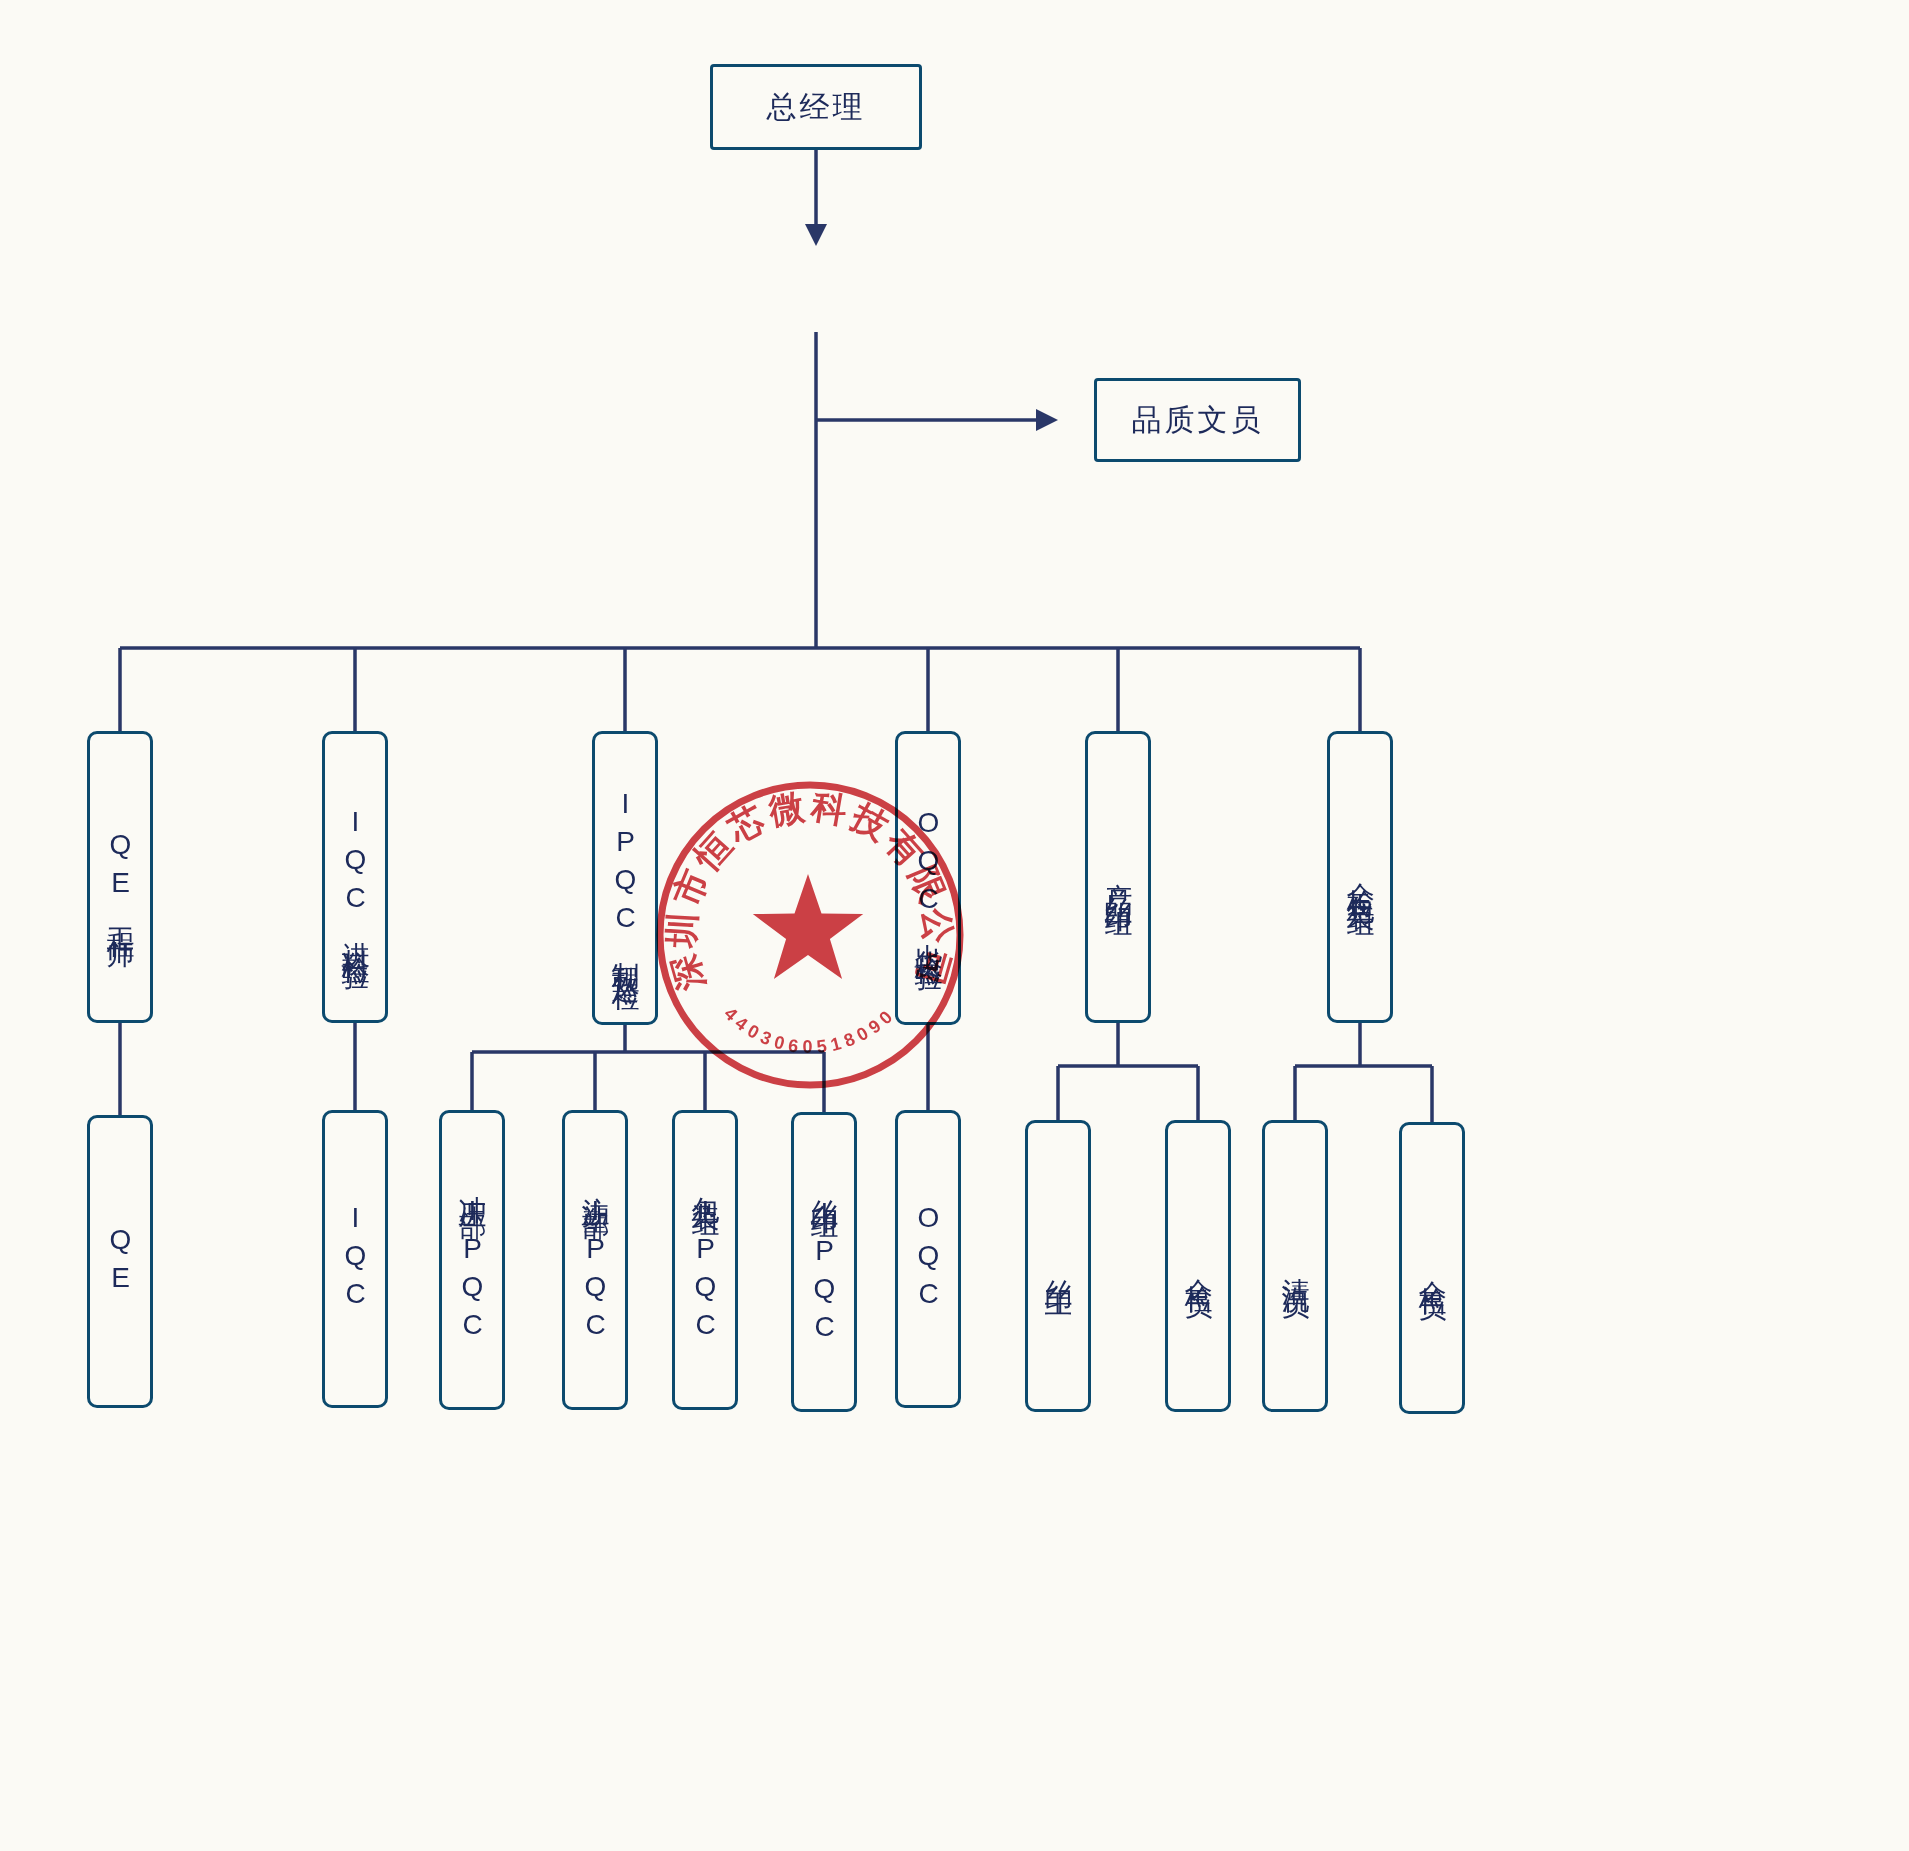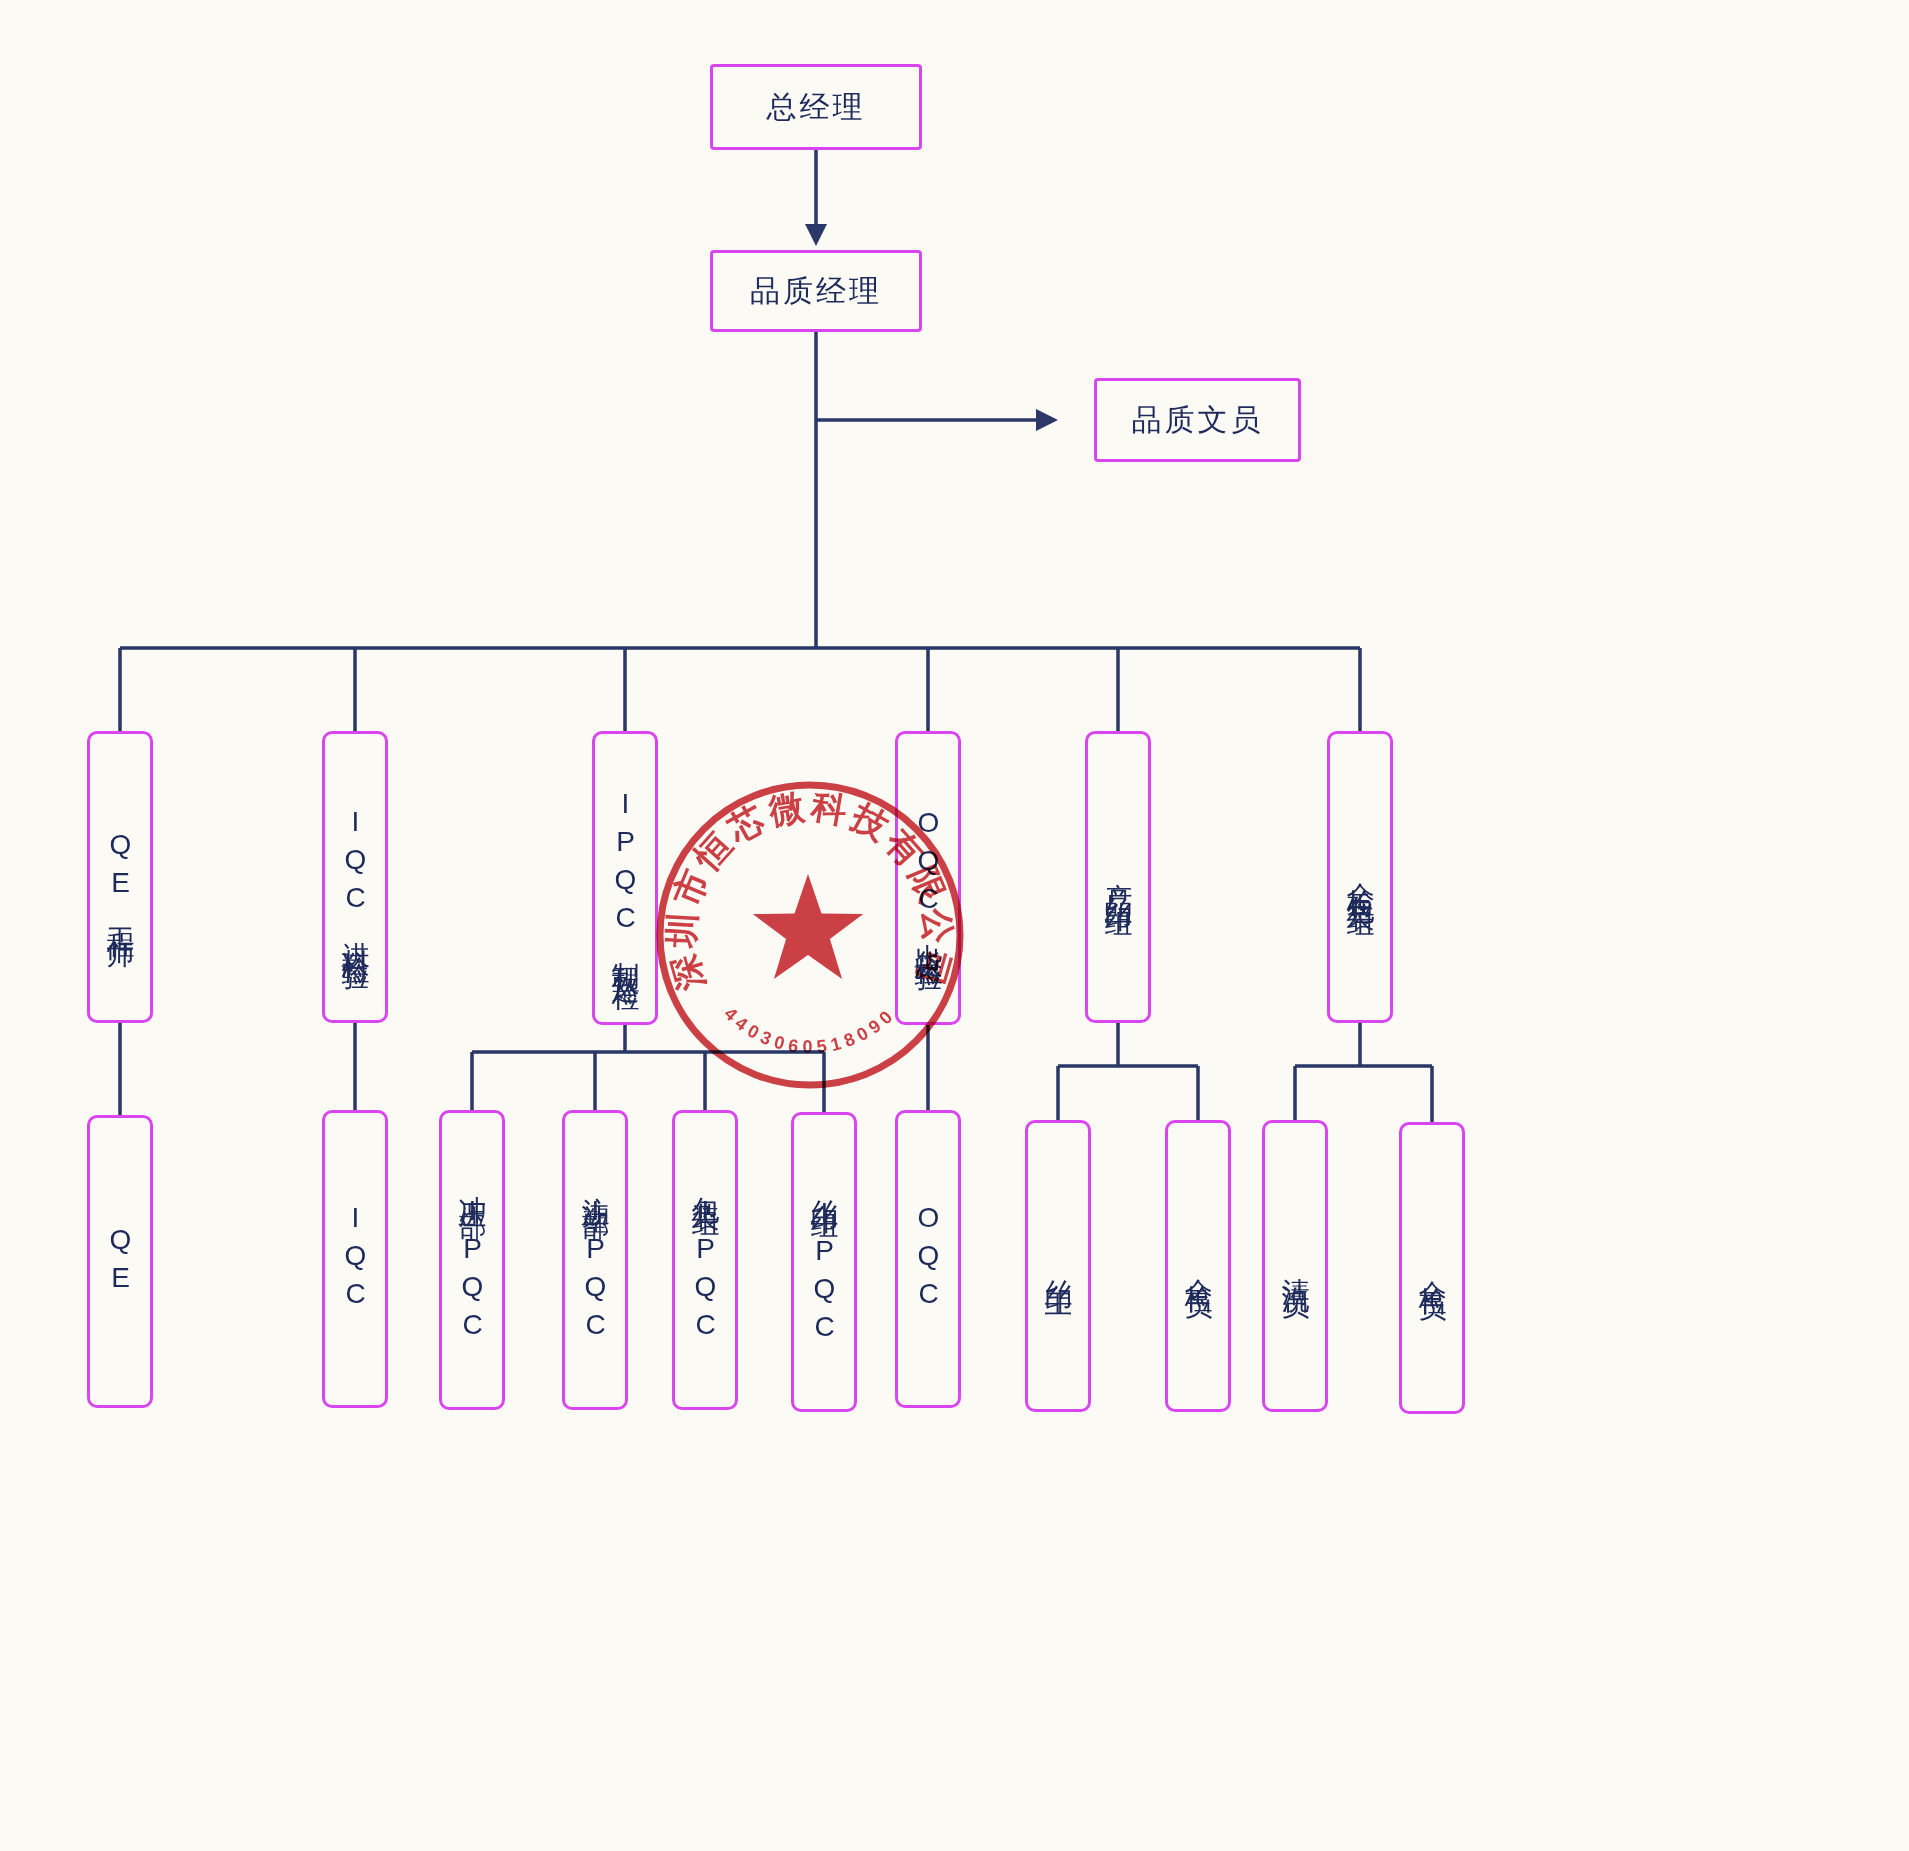--- a/index.html
+++ b/index.html
@@ -8,21 +8,21 @@
     background:#fcfbf6;
     font-family:"Liberation Sans","DejaVu Sans",sans-serif;
   }
   .canvas {
     position:relative; width:1909px; height:1851px;
     background:#fbfaf5; overflow:hidden;
   }
   svg.lines { position:absolute; left:0; top:0; }
   .box {
     position:absolute;
-    border:3px solid #d946ef;
+    border:3px solid #0c4a6e;
     color:#1d2a5a;
     display:flex; align-items:center; justify-content:center;
     background:transparent;
     text-align:center;
   }
   .hbox {
     border-radius:4px;
     font-size:30px;
     letter-spacing:3px;
     font-weight:500;
@@ -64,21 +64,20 @@
       <path d="M1360 1023 V1066 M1295 1066 H1432 M1295 1066 V1120 M1432 1066 V1122"></path>
     </g>
     <g fill="#2a3767">
       <polygon points="805,224 827,224 816,246"></polygon>
       <polygon points="1036,409 1036,431 1058,420"></polygon>
     </g>
   </svg>
 
   <div class="box hbox" style="left:710px; top:64px; width:212px; height:86px;">总经理</div>
 
-  <div class="box hbox" style="left:710px; top:250px; width:212px; height:82px;">品质经理</div>
 
   <div class="box hbox" style="left:1063px; top:378px; width:207px; height:84px;margin-left:31px;">品质文员</div>
 
   <div class="box vbox" style="left:87px;  top:731px; width:66px; height:292px;">QE工程师</div>
 
   <div class="box vbox" style="left:322px; top:731px; width:66px; height:292px;">IQC进料检验</div>
 
   <div class="box vbox" style="left:592px; top:731px; width:66px; height:294px;">IPQC制程巡检</div>
 
   <div class="box vbox" style="left:895px; top:731px; width:66px; height:294px;">OQC出货检验</div>

